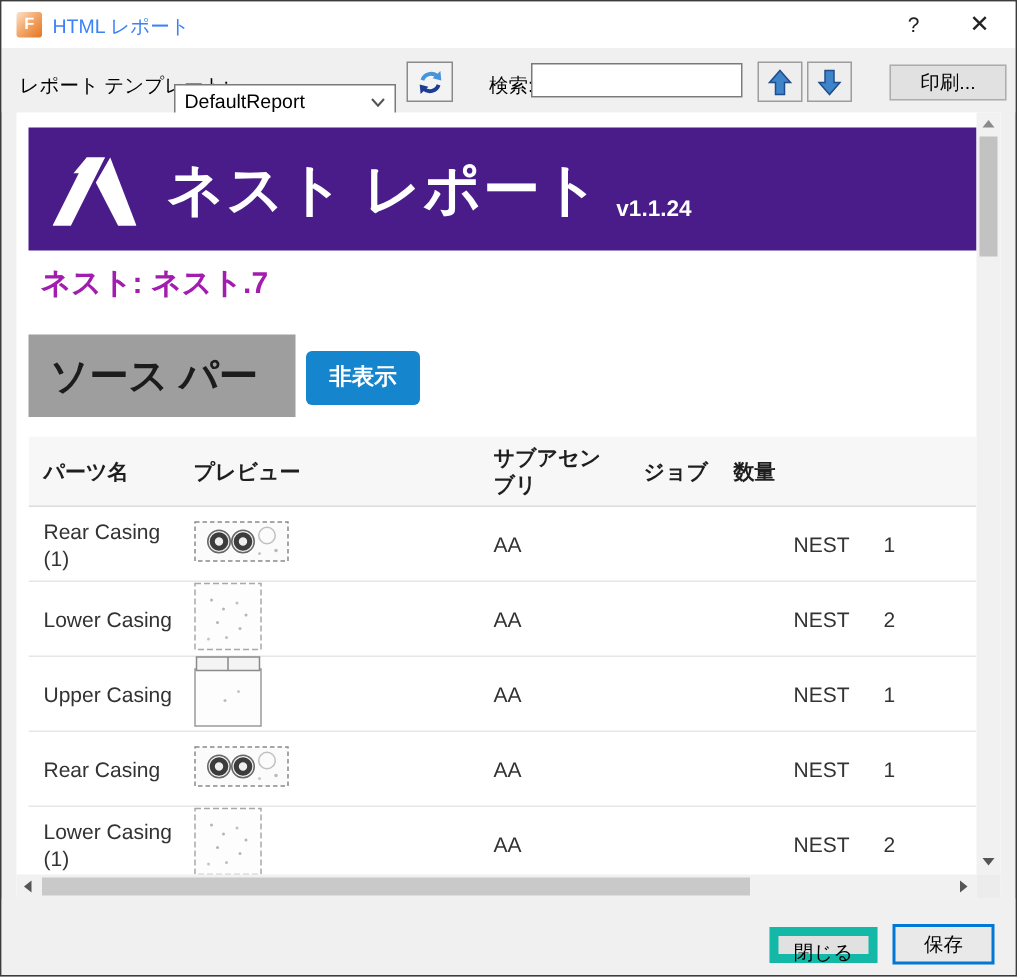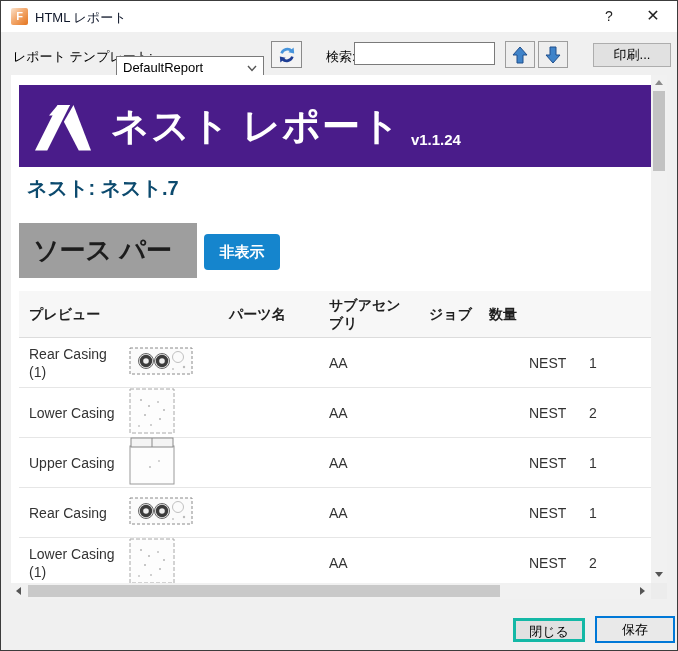--- a/index.html
+++ b/index.html
@@ -5,21 +5,21 @@
   * { margin:0; padding:0; box-sizing:border-box; }
   body { font-family:"Liberation Sans",sans-serif; background:#888; }
   .window { position:relative; width:678px; height:651px; background:#f0f0f0;
             border:1px solid #3c3c3c; overflow:hidden; }
 
   
   .titlebar { position:absolute; left:0; top:0; width:100%; height:31px; background:#fff; }
   .app-icon { position:absolute; left:10px; top:7px; width:17px; height:17px; border-radius:2px;
               background:linear-gradient(135deg,#fbe3cd 0%,#f3a96e 45%,#e4751f 100%);
               color:#fff; font-size:11px; font-weight:bold; text-align:center; line-height:17px; }
-  .win-title { position:absolute; left:34px; top:8px; font-size:13px; color:#0f172a; }
+  .win-title { position:absolute; left:34px; top:8px; font-size:13px; color:#3b82f6; }
   .help-btn  { position:absolute; right:58px; top:7px; font-size:14px; color:#222; width:20px; text-align:center; cursor:default;}
   .close-btn { position:absolute; right:12px; top:5px; font-size:16px; color:#222; width:24px; text-align:center; cursor:default;}
 
   
   .toolbar { position:absolute; left:0; top:31px; width:100%; height:43px; background:#f0f0f0; }
   .tb-label { position:absolute; font-size:13px; color:#000; }
   .lbl-template { left:12px; top:16px; }
   .lbl-search   { left:325px; top:16px; }
   .combo { position:absolute; left:115px; top:24px; width:148px; height:23px; background:#fff;
            border:1px solid #7a7a7a; font-size:13px; line-height:21px; padding-left:6px; color:#000; }
@@ -34,21 +34,21 @@
   .btn-print { position:absolute; left:592px; top:11px; width:78px; height:24px; background:#e1e1e1;
                border:1px solid #adadad; font-size:13px; text-align:center; line-height:22px; color:#000; }
 
   
   .webview { position:absolute; left:10px; top:74px; width:656px; height:524px; background:#fff; }
   .banner { position:absolute; left:8px; top:10px; width:632px; height:82px;
             display:flex; align-items:center; padding-left:16px; }
   .banner-logo { width:56px; height:50px; flex:0 0 auto; }
   .banner-title { color:#fff; font-size:38px; font-weight:bold; margin-left:20px; letter-spacing:1px; }
   .banner-version { color:#fff; font-size:15px; font-weight:bold; margin-left:10px; margin-top:26px; }
-  .nest-heading { position:absolute; left:16px; top:100px; font-size:20px; font-weight:bold; color:#0c4a6e; }
+  .nest-heading { position:absolute; left:16px; top:100px; font-size:20px; font-weight:bold; color:#a21caf; }
   .source-box { position:absolute; left:8px; top:148px; width:178px; height:55px; background:#9e9e9e;
                 color:#1c1c1c; font-size:26px; font-weight:bold; line-height:55px; padding-left:14px; }
   .hide-btn { position:absolute; left:193px; top:159px; width:76px; height:36px; border:none; border-radius:4px;
               color:#fff; font-size:15px; font-weight:bold; text-align:center; line-height:36px; }
 
   
   .report-table { position:absolute; left:8px; top:216px; width:632px; height:292px; overflow:hidden; }
   .trow { display:flex; width:100%; }
   .thead-row { height:47px; background:#f7f7f7; border-bottom:1px solid #dcdcdc; align-items:center; }
   .tbody-row { height:50px; border-bottom:1px solid #e6e6e6; align-items:center; }
@@ -65,22 +65,22 @@
   .sb-corner { position:absolute; left:640px; top:508px; width:16px; height:16px; background:#ececec; }
   .arr { position:absolute; width:0; height:0; }
   .arr-up    { left:4px; top:5px;  border-left:4px solid transparent; border-right:4px solid transparent; border-bottom:5px solid #8b8b8b; }
   .arr-down  { left:4px; top:497px;border-left:4px solid transparent; border-right:4px solid transparent; border-top:5px solid #555; }
   .arr-left  { left:5px; top:4px;  border-top:4px solid transparent; border-bottom:4px solid transparent; border-right:5px solid #555; }
   .arr-right { left:629px; top:4px;border-top:4px solid transparent; border-bottom:4px solid transparent; border-left:5px solid #555; }
 
   
   .footer { position:absolute; left:0; top:598px; width:100%; height:53px; background:#f0f0f0; }
   .btn-close { position:absolute; left:512px; top:19px; width:72px; height:24px; background:#e1e1e1;
-               border:3px solid #14b8a6; font-size:13px; text-align:center; line-height:22px; color:#000; }
-  .btn-save  { position:absolute; left:594px; top:17px; width:80px; height:27px; background:#e9e9e9;
+               border:6px solid #14b8a6; font-size:13px; text-align:center; line-height:22px; color:#000; }
+  .btn-save  { position:absolute; left:594px; top:17px; width:68px; height:27px; background:#e9e9e9;
                border:2px solid #0078d7; font-size:13px; text-align:center; line-height:23px; color:#000; }
 </style>
 </head>
 <body>
 
 <div class="window">
 
   <div class="titlebar">
     <div class="app-icon">F</div>
     <div class="win-title">HTML レポート</div>
@@ -131,22 +131,22 @@
       <span class="banner-version">v1.1.24</span>
     </div>
 
     <div class="nest-heading">ネスト: ネスト.7</div>
 
     <div class="source-box">ソース パーツ</div>
     <div class="hide-btn" style="background-color: rgb(21, 133, 205);">非表示</div>
 
     <div class="report-table">
       <div class="trow thead-row" id="thead-row">
+          <div class="cell th c1">パーツ名</div>
           <div class="cell th c2">プレビュー</div>
-          <div class="cell th c1">パーツ名</div>
           <div class="cell th c4">サブアセンブリ</div>
           <div class="cell th c5">ジョブ</div>
           <div class="cell th c6">数量</div>
         </div>
       <div id="tbody">
           <div class="trow tbody-row">
             <div class="cell c1">Rear Casing (1)</div>
             <div class="cell c2"><svg width="64" height="30" viewBox="0 0 64 30">
                 <rect x="1" y="2" width="62" height="26" fill="#fbfbfb" stroke="#8a8a8a" stroke-dasharray="3 2"></rect>
                 <circle cx="17" cy="15" r="7.5" fill="#eee" stroke="#666"></circle>

